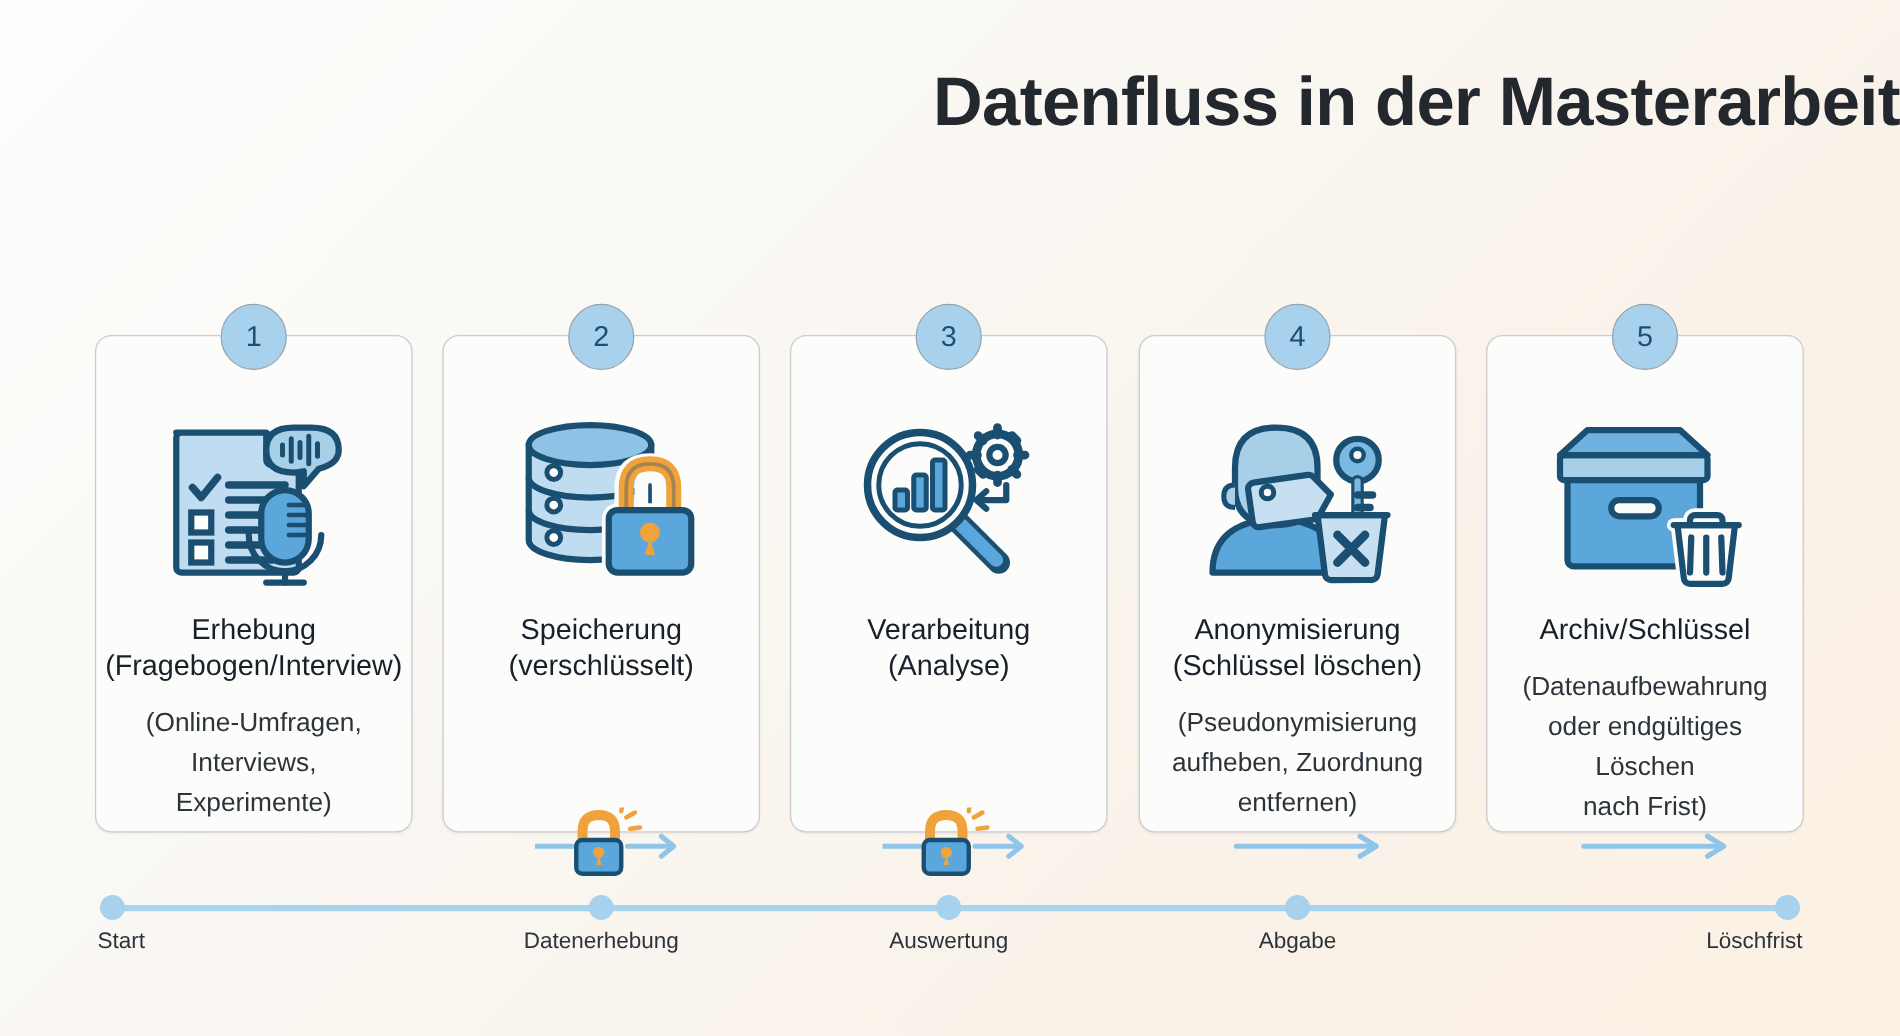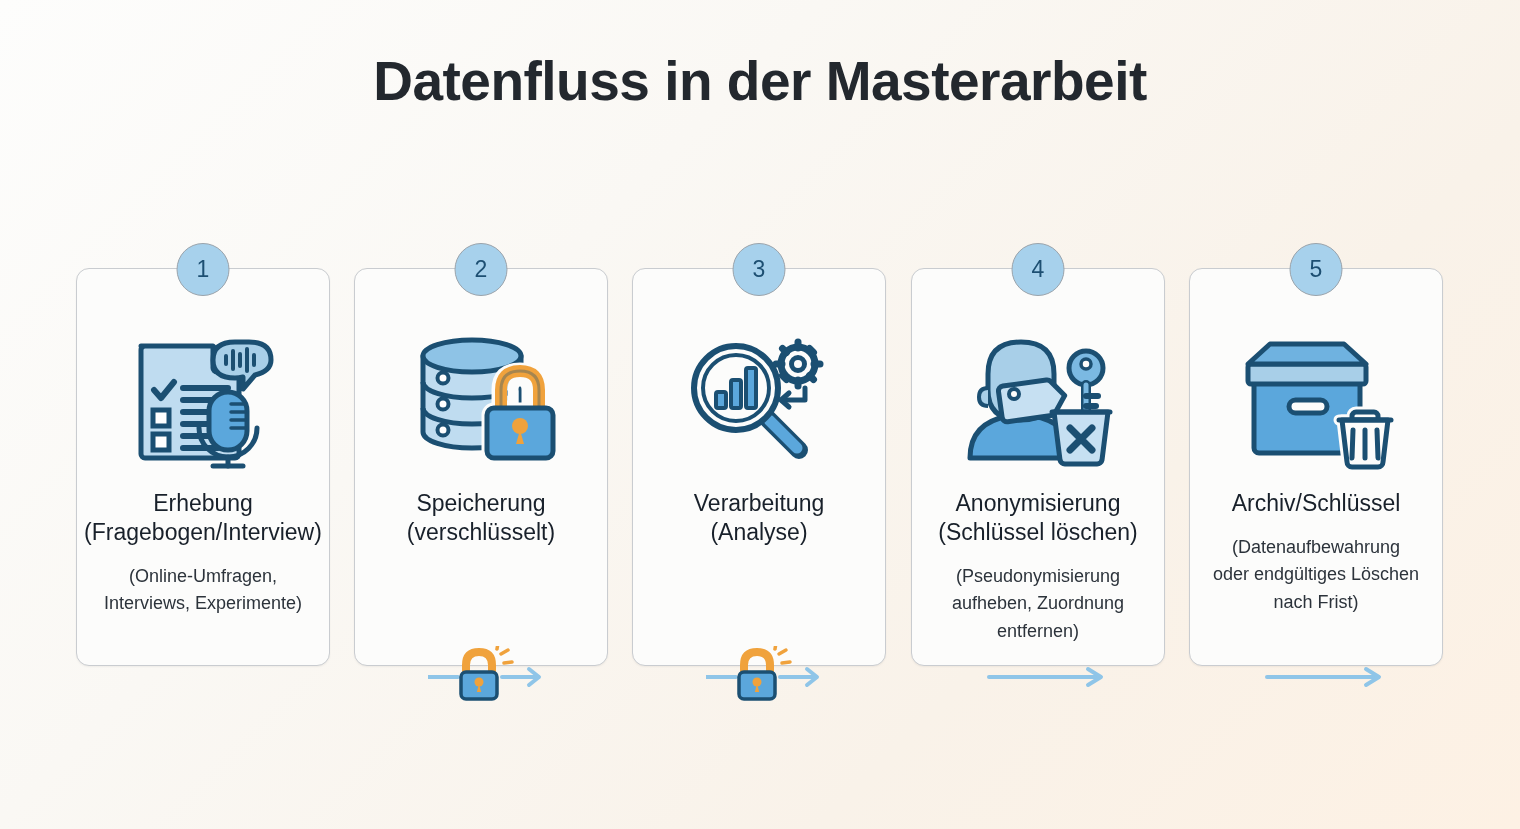--- a/index.html
+++ b/index.html
@@ -7,21 +7,21 @@
   body{
     width:1520px;height:829px;overflow:hidden;
     font-family:"Liberation Sans","DejaVu Sans",sans-serif;
     background:linear-gradient(135deg,#fdfdfc 0%,#faf8f4 35%,#f9f2e9 70%,#fdf1e4 100%);
     color:#1f2933;
     position:relative;
   }
   #stage{position:relative;width:1520px;height:829px;}
 
   
-  .header{position:absolute;left:0;top:52px;width:1520px;text-align:center;}
+  .header{position:absolute;left:0;top:52px;width:1520px;text-align:right;}
   .title{
     font-size:55px;font-weight:bold;letter-spacing:-0.5px;
     color:#23282e;line-height:1.08;margin:0;
   }
   .subtitle{
     font-size:29px;font-weight:normal;color:#3a424b;
     margin:18px 0 0 0;line-height:1.1;
   }
 
   
@@ -54,21 +54,21 @@
     margin-top:42px;
   }
   .icon-wrap svg{display:block;}
 
   .card-title{
     font-size:23px;font-weight:normal;text-align:center;
     color:#18202a;line-height:1.26;margin:0;padding:0 8px;
     white-space:pre-line;
   }
   .card-desc{
-    font-size:18px;font-weight:normal;text-align:center;
+    font-size:21px;font-weight:normal;text-align:center;
     color:#2c333b;line-height:1.52;margin:16px 0 0 0;padding:0 12px;
     white-space:pre-line;
   }
 
   
   .connector{
     position:absolute;top:378px;height:62px;
     display:flex;align-items:center;justify-content:center;
     z-index:5;
   }
@@ -337,14 +337,42 @@
       <svg width="122" height="62" viewBox="0 0 122 62">
         <g>
           <line x1="4" y1="31" x2="112" y2="31" stroke="#8fc5e8" stroke-width="4" stroke-linecap="round"></line>
           <path d="M103 23 l13 8 l-13 8" fill="none" stroke="#8fc5e8" stroke-width="4" stroke-linecap="round" stroke-linejoin="round"></path>
         </g>
       </svg>
     </div>
 
   </div>
 
+  <div class="timeline">
+    <div class="tl-line"></div>
+
+    <div class="tl-point" style="left:14px;">
+      <div class="tl-dot"></div>
+      <div class="tl-label first">Start</div>
+    </div>
+
+    <div class="tl-point" style="left:405px;">
+      <div class="tl-dot"></div>
+      <div class="tl-label">Datenerhebung</div>
+    </div>
+
+    <div class="tl-point" style="left:683px;">
+      <div class="tl-dot"></div>
+      <div class="tl-label">Auswertung</div>
+    </div>
+
+    <div class="tl-point" style="left:962px;">
+      <div class="tl-dot"></div>
+      <div class="tl-label">Abgabe</div>
+    </div>
+
+    <div class="tl-point" style="left:1354px;">
+      <div class="tl-dot"></div>
+      <div class="tl-label last">Löschfrist</div>
+    </div>
+  </div>
 
 </div>
 
 </body></html>

